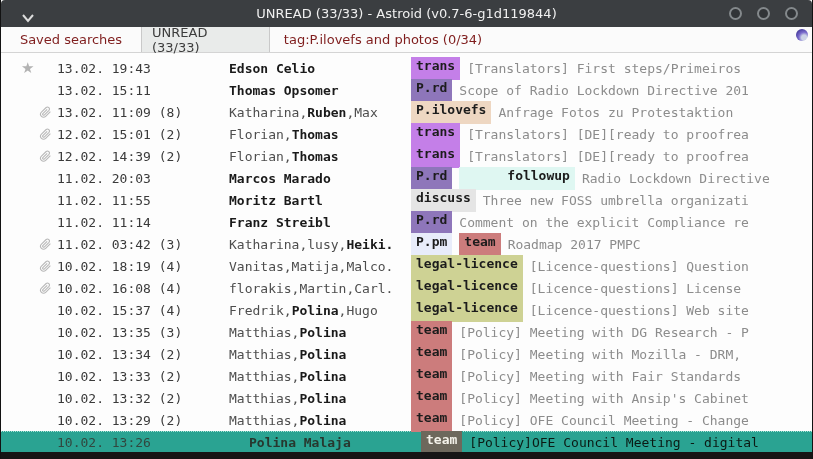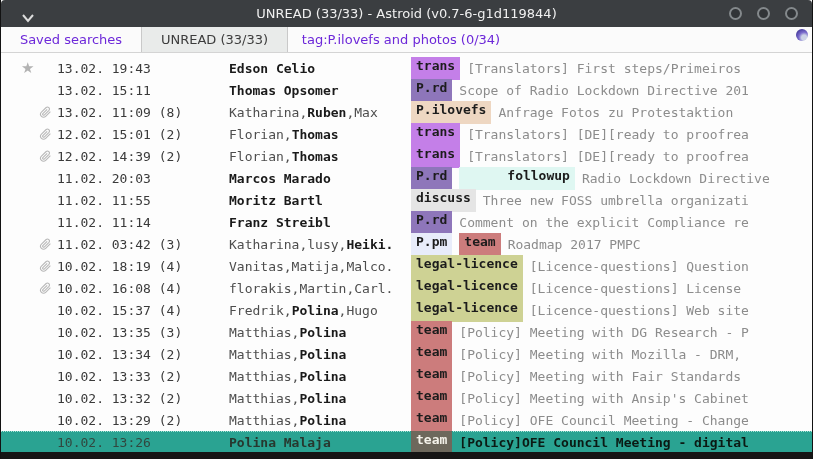--- a/index.html
+++ b/index.html
@@ -21,23 +21,23 @@
     font-family:"DejaVu Sans","Liberation Sans",sans-serif;
   }
   .winbtns{position:absolute;right:14px;top:7px;display:flex;gap:15px;}
   .winbtn{width:13px;height:13px;border-radius:50%;border:2px solid #84898c;background:#313437;cursor:pointer;}
   
   .tabbar{
     height:26px;background:#fbfbfb;border-bottom:1px solid #d4d4d4;
     display:flex;position:relative;
     font-family:"DejaVu Sans","Liberation Sans",sans-serif;font-size:13px;
   }
-  .tab{display:flex;align-items:center;justify-content:center;color:#6d28d9;cursor:pointer;padding:0 10px;}
+  .tab{display:flex;align-items:center;justify-content:center;color:#7f1d1d;cursor:pointer;padding:0 10px;}
   .tab.t0{width:140px;}
-  .tab.t1{width:147px;}
+  .tab.t1{width:129px;}
   .tab.t2{width:226px;}
   .tab.active{background:#e9ebea;border-left:1px solid #c9c9c9;border-right:1px solid #c9c9c9;color:#3c3c3c;}
   .globe{
     position:absolute;right:4px;top:2px;width:12px;height:12px;border-radius:50%;
     background:radial-gradient(circle at 68% 72%, #ccd3e6 0 22%, #7a6ccc 45%, #4a3fa0 75%, #352d80 100%);
   }
   
   .maillist{padding-top:4px;background:#fdfdfd;}
   .row{
     height:22px;display:flex;align-items:center;white-space:nowrap;
@@ -55,22 +55,22 @@
     flex:none;display:inline-block;height:23px;line-height:17px;padding:0 5px;
     font-weight:bold;color:#1c1c1c;margin-right:7px;
   }
   .subject{color:#8c8c8c;overflow:hidden;}
   
   .row.selected{
     background:#2aa392;
     border-top:1px dotted #a9e2d8;border-bottom:1px dotted #a9e2d8;justify-content:flex-end;
   }
   .row.selected .datecol{color:#31473f;}
-  .row.selected .authcol,.row.selected .authcol b{color:#27382f;}
-  .row.selected .subject{color:#0b1a14;font-weight:bold;}
+  .row.selected .authcol,.row.selected .authcol b{color:#27382f;margin-left:10px;}
+  .row.selected .subject{color:#0b1a14;font-weight:normal;}
   
   .bottombar{position:absolute;left:0;right:0;bottom:0;height:7px;background:#151515;}
 </style>
 </head>
 <body>
 
 <div class="window">
 
   <div class="titlebar">
     <span class="chevron">

